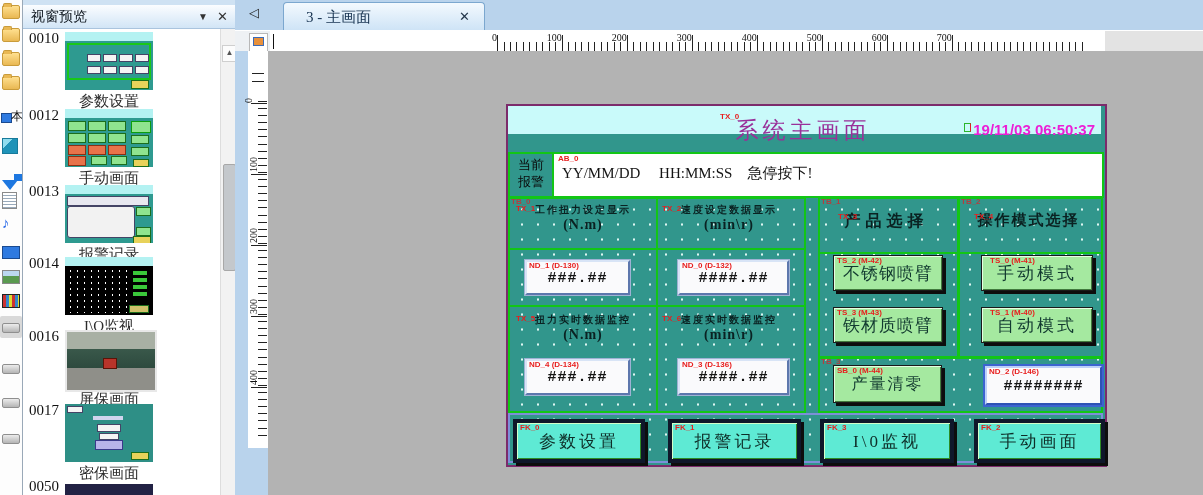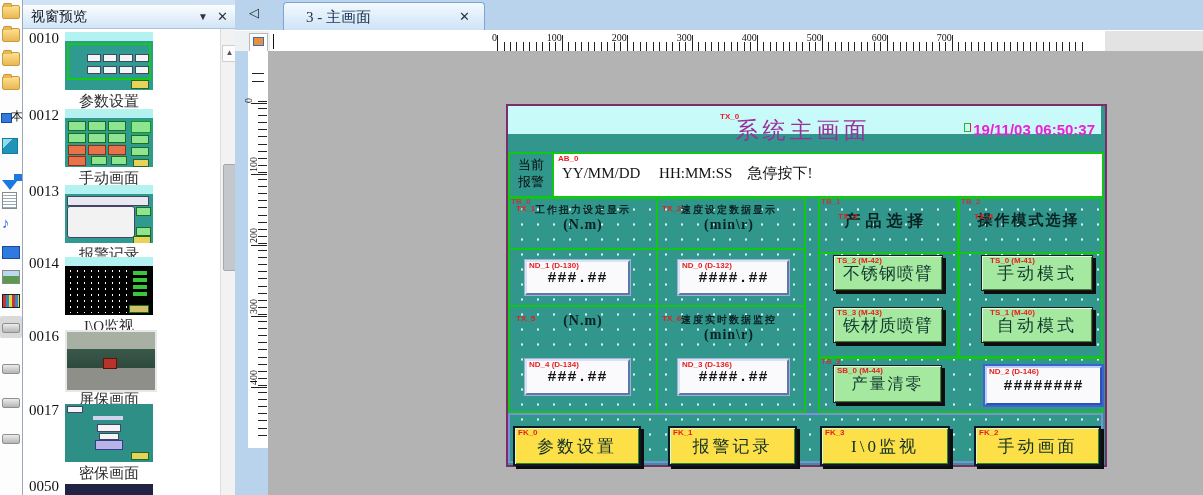--- a/index.html
+++ b/index.html
@@ -100,22 +100,22 @@
   .sec-title .l1{font-size:10px;letter-spacing:2px;}
   .sec-title .l2{font-size:14px;letter-spacing:1px;}
 
   .ndbox{position:absolute;background:#fafafc;border:2px solid;border-color:#d8e4f6 #5d77ad #5d77ad #d8e4f6;box-shadow:0 0 0 1px #9fb2d4;z-index:3;}
   .ndbox .nval{position:absolute;left:0;right:0;top:8px;text-align:center;font-family:"Liberation Mono",monospace;font-weight:bold;font-size:15px;letter-spacing:1px;color:#161616;}
   .nd-blue{border-color:#bcd0f8 #2e52b4 #2e52b4 #bcd0f8;box-shadow:0 0 0 2px #3c64d0;}
 
   .tsbtn{position:absolute;background:#a5e9a0;border:1px solid #1a1a1a;
      box-shadow:3px 3px 0 0 #0d0d0d, inset 1px 1px 0 #e6ffe2, inset -1px -1px 0 #417a3d;z-index:3;}
   .tsbtn .blabel{position:absolute;left:0;right:0;top:6px;text-align:center;font-family:"Liberation Serif",serif;font-size:17px;letter-spacing:1px;color:#123a30;}
-  .fkbtn{position:absolute;background:#fde047;border:2px solid #0f172a;
-     box-shadow:3px 3px 0 0 #0d0d0d, inset 1px 1px 0 #d2ffc8, inset -1px -1px 0 #2c8a24;z-index:3;margin-top:7px;}
+  .fkbtn{position:absolute;background:#5eead4;border:4px solid #0f172a;
+     box-shadow:3px 3px 0 0 #0d0d0d, inset 1px 1px 0 #d2ffc8, inset -1px -1px 0 #2c8a24;z-index:3;}
   .fkbtn .blabel{position:absolute;left:0;right:0;top:7px;text-align:center;font-family:"Liberation Serif",serif;font-size:17px;letter-spacing:3px;color:#0e2e28;}
   #fk-frame{position:absolute;left:0;top:307px;width:591px;height:46px;border:2px solid #7d8fd8;z-index:2;}
 </style>
 </head>
 <body>
 
 <div id="desktop" class="abs">
   <div class="dicon folder" style="top:5px"></div>
   <div class="dicon folder" style="top:28px"></div>
   <div class="dicon folder" style="top:52px"></div>
@@ -343,20 +343,21 @@
           <span class="tag" style="left:2px;top:0">ND_1 (D-130)</span>
           <div class="nval">###.##</div>
         </div>
         <div class="ndbox" style="left:168px;top:61px;width:107px;height:31px">
           <span class="tag" style="left:2px;top:0">ND_0 (D-132)</span>
           <div class="nval">####.##</div>
         </div>
 
         <div class="sec-title" style="left:0;top:114px;width:146px">
           <span class="tag" style="left:6px;top:2px">TX_5</span>
+          <div class="l1">扭力实时数据监控</div>
           <div class="l2">(N.m)</div>
         </div>
         <div class="sec-title" style="left:148px;top:114px;width:142px">
           <span class="tag" style="left:4px;top:2px">TX_6</span>
           <div class="l1">速度实时数据监控</div>
           <div class="l2">(min\r)</div>
         </div>
 
         <div class="ndbox" style="left:15px;top:160px;width:101px;height:32px">
           <span class="tag" style="left:2px;top:0">ND_4 (D-134)</span>

